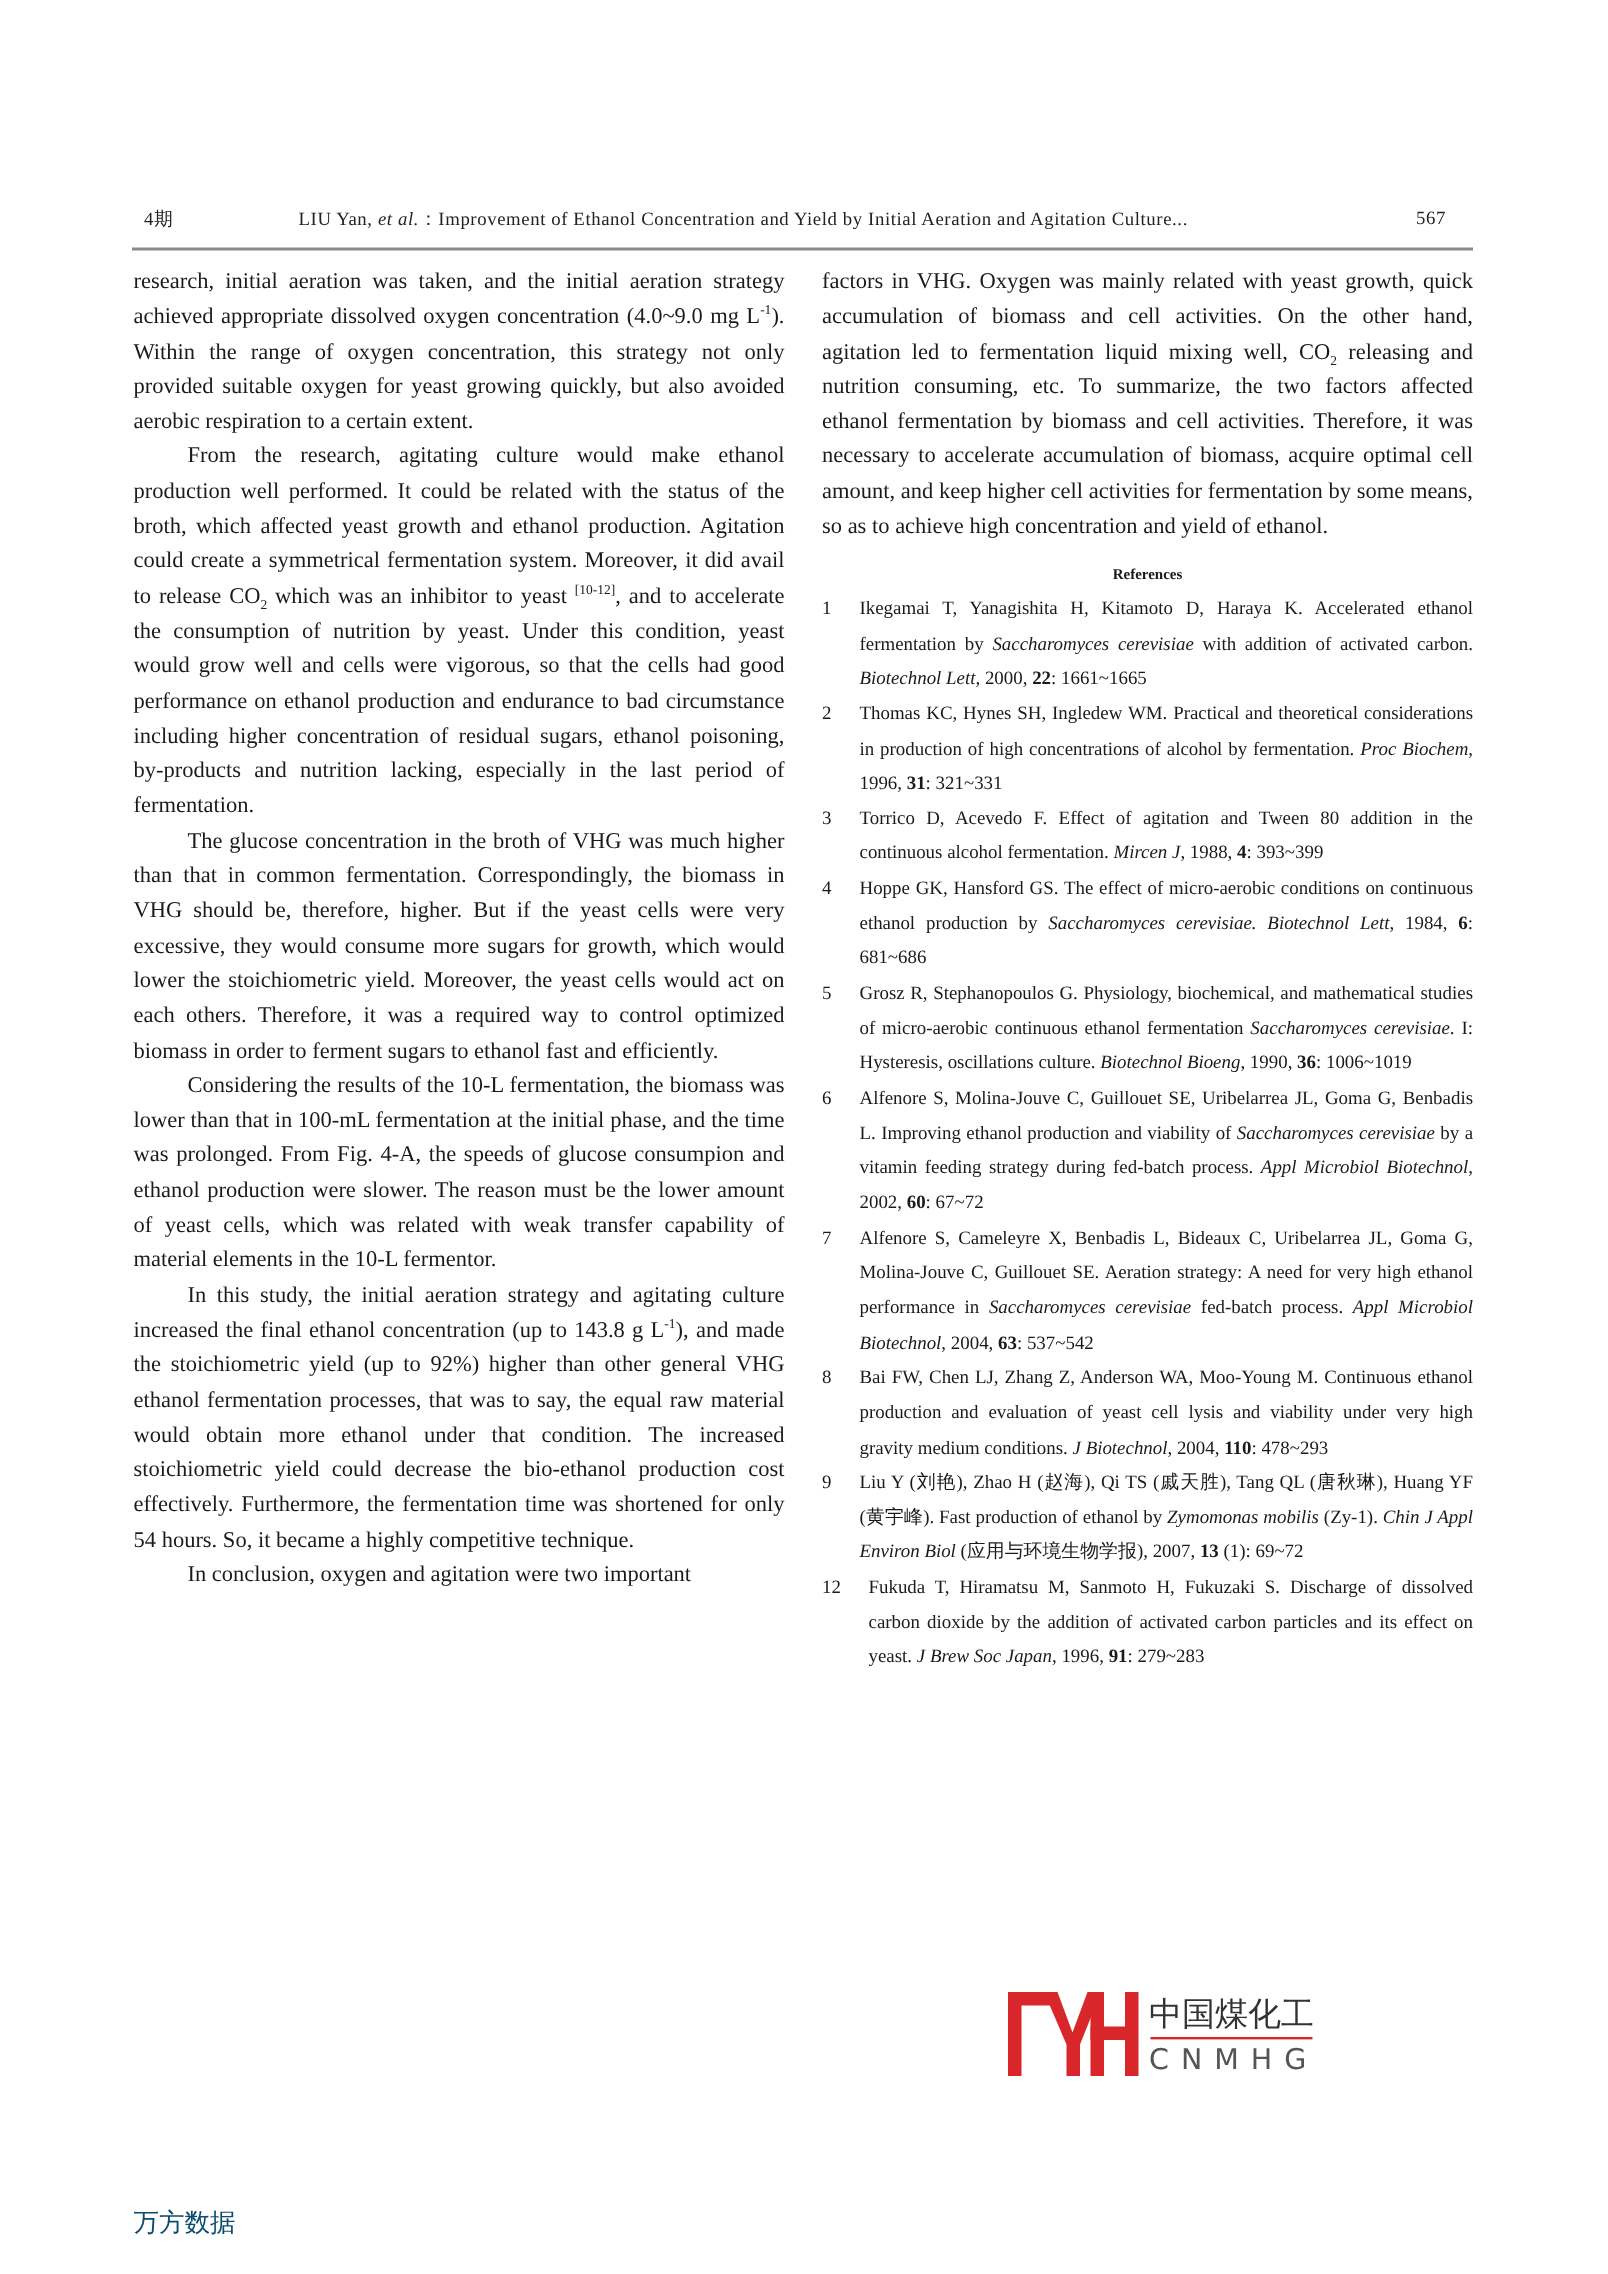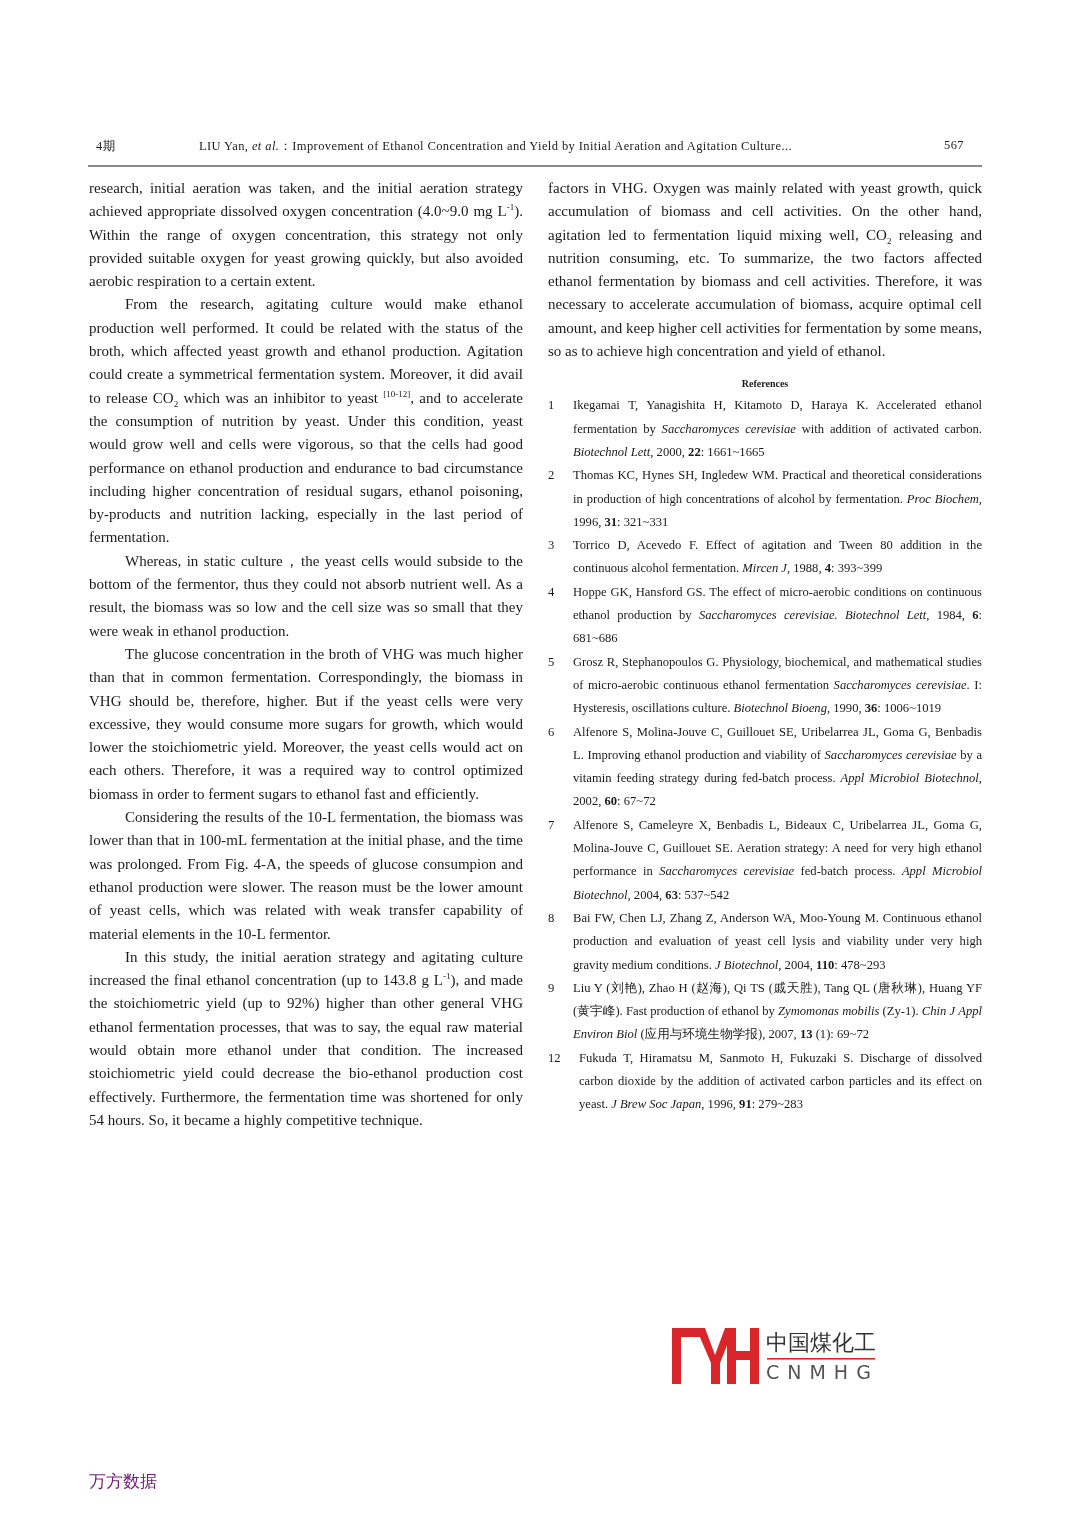--- a/index.html
+++ b/index.html
@@ -22,39 +22,39 @@
   sub { vertical-align: -4px; }
 
   .refs-heading { text-align: center; font-weight: bold; font-size: 10px; margin: 11px 0 0 0; line-height: 20px; }
   .ref { position: relative; padding-left: 25px; font-size: 12.6px; line-height: 23.3px; text-align: justify; }
   .ref.wide { padding-left: 31px; }
   .ref .num { position: absolute; left: 0; top: 0; }
   .ref i { font-style: italic; }
   .ref b { font-weight: bold; }
 
   .logo { position: absolute; left: 670px; top: 1325px; width: 210px; height: 60px; }
-  .footer-mark { position: absolute; left: 89px; top: 1470px; font-family: "DejaVu Sans", sans-serif; font-size: 17px; color: #701a75; }
+  .footer-mark { position: absolute; left: 89px; top: 1470px; font-family: "DejaVu Sans", sans-serif; font-size: 17px; color: #0c4a6e; }
 </style>
 </head>
 <body>
 
 <div class="header">
   <span class="issue">4期</span>
   <span class="running-title"><span>LIU Yan, </span><i>et al.</i><span>：</span><span>Improvement of Ethanol Concentration and Yield by Initial Aeration and Agitation Culture...</span></span>
   <span class="page-num">567</span>
 </div>
 <div class="header-rule"></div>
 
 <div class="col col-left">
   <p><span>research, initial aeration was taken, and the initial aeration strategy achieved appropriate dissolved oxygen concentration (4.0~9.0 mg L</span><sup>-1</sup><span>). Within the range of oxygen concentration, this strategy not only provided suitable oxygen for yeast growing quickly, but also avoided aerobic respiration to a certain extent.</span></p>
   <p class="indent"><span>From the research, agitating culture would make ethanol production well performed. It could be related with the status of the broth, which affected yeast growth and ethanol production. Agitation could create a symmetrical fermentation system. Moreover, it did avail to release CO</span><sub>2</sub><span> which was an inhibitor to yeast </span><sup>[10-12]</sup><span>, and to accelerate the consumption of nutrition by yeast. Under this condition, yeast would grow well and cells were vigorous, so that the cells had good performance on ethanol production and endurance to bad circumstance including higher concentration of residual sugars, ethanol poisoning, by-products and nutrition lacking, especially in the last period of fermentation.</span></p>
-  <p class="indent">Whereas, in static culture，the yeast cells would subside to the bottom of the fermentor, thus they could not absorb nutrient well. As a result, the biomass was so low and the cell size was so small that they were weak in ethanol production.</p>
   <p class="indent">The glucose concentration in the broth of VHG was much higher than that in common fermentation. Correspondingly, the biomass in VHG should be, therefore, higher. But if the yeast cells were very excessive, they would consume more sugars for growth, which would lower the stoichiometric yield. Moreover, the yeast cells would act on each others. Therefore, it was a required way to control optimized biomass in order to ferment sugars to ethanol fast and efficiently.</p>
   <p class="indent">Considering the results of the 10-L fermentation, the biomass was lower than that in 100-mL fermentation at the initial phase, and the time was prolonged. From Fig. 4-A, the speeds of glucose consumpion and ethanol production were slower. The reason must be the lower amount of yeast cells, which was related with weak transfer capability of material elements in the 10-L fermentor.</p>
   <p class="indent"><span>In this study, the initial aeration strategy and agitating culture increased the final ethanol concentration (up to 143.8 g L</span><sup>-1</sup><span>), and made the stoichiometric yield (up to 92%) higher than other general VHG ethanol fermentation processes, that was to say, the equal raw material would obtain more ethanol under that condition. The increased stoichiometric yield could decrease the bio-ethanol production cost effectively. Furthermore, the fermentation time was shortened for only 54 hours. So, it became a highly competitive technique.</span></p>
+  <p class="indent">In conclusion, oxygen and agitation were two important</p>
 </div>
 
 <div class="col col-right">
   <p><span>factors in VHG. Oxygen was mainly related with yeast growth, quick accumulation of biomass and cell activities. On the other hand, agitation led to fermentation liquid mixing well, CO</span><sub>2</sub><span> releasing and nutrition consuming, etc. To summarize, the two factors affected ethanol fermentation by biomass and cell activities. Therefore, it was necessary to accelerate accumulation of biomass, acquire optimal cell amount, and keep higher cell activities for fermentation by some means, so as to achieve high concentration and yield of ethanol.</span></p>
   <div class="refs-heading">References</div>
   <div id="ref-list">
       <div class="ref"><span class="num">1</span><span>Ikegamai T, Yanagishita H, Kitamoto D, Haraya K. Accelerated ethanol fermentation by </span><i>Saccharomyces cerevisiae</i><span> with addition of activated carbon. </span><i>Biotechnol Lett,</i><span> 2000, </span><b>22</b><span>: 1661~1665</span></div>
       <div class="ref"><span class="num">2</span><span>Thomas KC, Hynes SH, Ingledew WM. Practical and theoretical considerations in production of high concentrations of alcohol by fermentation. </span><i></i><span></span><i>Proc Biochem,</i><span> 1996, </span><b>31</b><span>: 321~331</span></div>
       <div class="ref"><span class="num">3</span><span>Torrico D, Acevedo F. Effect of agitation and Tween 80 addition in the continuous alcohol fermentation. </span><i></i><span></span><i>Mircen J</i><span>, 1988, </span><b>4</b><span>: 393~399</span></div>
       <div class="ref"><span class="num">4</span><span>Hoppe GK, Hansford GS. The effect of micro-aerobic conditions on continuous ethanol production by </span><i>Saccharomyces cerevisiae. Biotechnol Lett</i><span></span><i></i><span>, 1984, </span><b>6</b><span>: 681~686</span></div>

